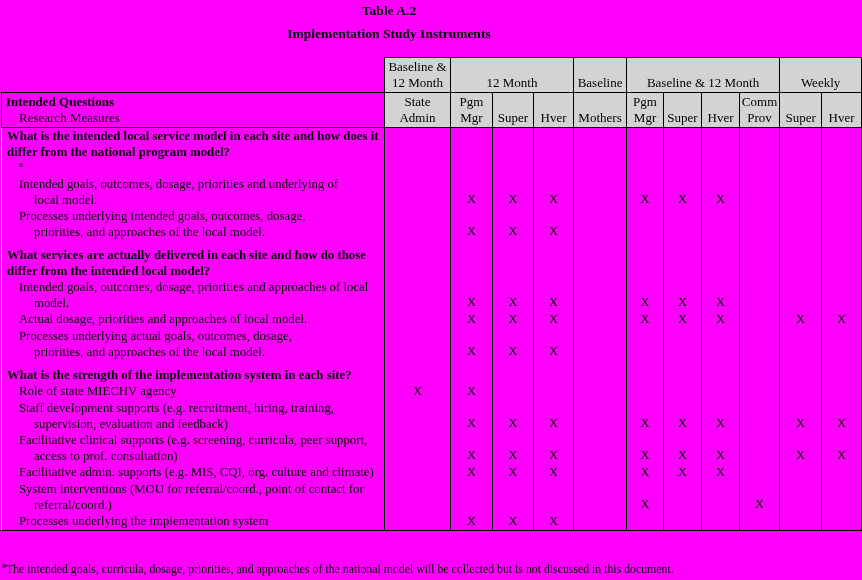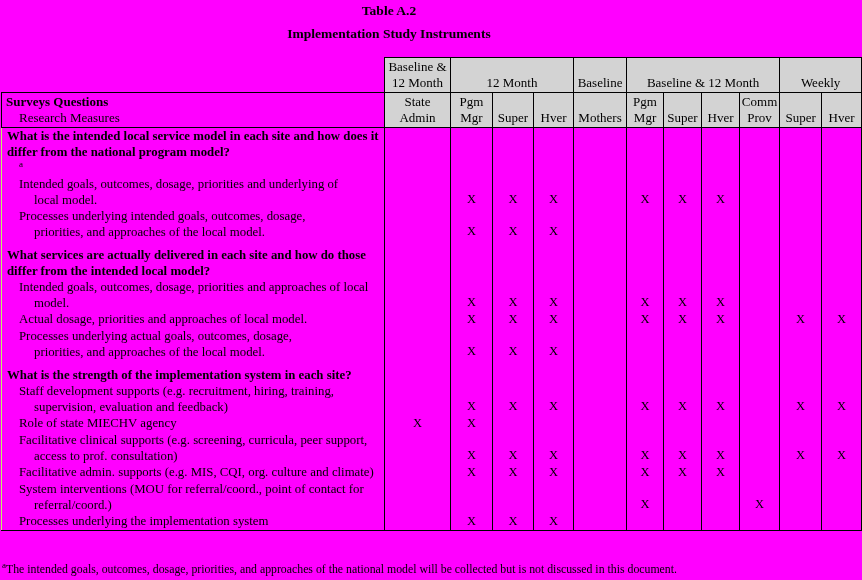--- a/index.html
+++ b/index.html
@@ -82,21 +82,21 @@
       <td class="ghost"></td>
     <td class="wave" colspan="1">Baseline &amp;
 12 Month</td>
         <td class="wave" colspan="3">12 Month</td>
         <td class="wave" colspan="1">Baseline</td>
         <td class="wave" colspan="4">Baseline &amp; 12 Month</td>
         <td class="wave" colspan="2">Weekly</td>
       </tr>
     <tr id="respondent-row">
       <td class="rqcell">
-        <div class="rq1">Surveys Questions</div>
+        <div class="rq1">Intended Questions</div>
         <div class="rq2">Research Measures</div>
       </td>
     <td class="resp">State
 Admin</td>
         <td class="resp">Pgm
 Mgr</td>
         <td class="resp">Super</td>
         <td class="resp">Hver</td>
         <td class="resp">Mothers</td>
         <td class="resp">Pgm
@@ -255,53 +255,53 @@
         <td class="xc"></td>
         <td class="xc"></td>
         <td class="xc"></td>
         <td class="xc"></td>
         <td class="xc"></td>
         <td class="xc"></td>
         <td class="xc"></td>
       </tr>
       <tr class="measure">
         <td class="qm">
+          <span class="mtext">Role of state MIECHV agency</span>
+        </td>
+        <td class="xc">X</td>
+        <td class="xc">X</td>
+        <td class="xc"></td>
+        <td class="xc"></td>
+        <td class="xc"></td>
+        <td class="xc"></td>
+        <td class="xc"></td>
+        <td class="xc"></td>
+        <td class="xc"></td>
+        <td class="xc"></td>
+        <td class="xc"></td>
+      </tr>
+      <tr class="measure">
+        <td class="qm">
           <span class="mtext">Staff development supports (e.g. recruitment, hiring, training,
 supervision, evaluation and feedback)</span>
         </td>
         <td class="xc"></td>
         <td class="xc">X</td>
         <td class="xc">X</td>
         <td class="xc">X</td>
         <td class="xc"></td>
         <td class="xc">X</td>
         <td class="xc">X</td>
         <td class="xc">X</td>
         <td class="xc"></td>
         <td class="xc">X</td>
         <td class="xc">X</td>
       </tr>
       <tr class="measure">
         <td class="qm">
-          <span class="mtext">Role of state MIECHV agency</span>
-        </td>
-        <td class="xc">X</td>
-        <td class="xc">X</td>
-        <td class="xc"></td>
-        <td class="xc"></td>
-        <td class="xc"></td>
-        <td class="xc"></td>
-        <td class="xc"></td>
-        <td class="xc"></td>
-        <td class="xc"></td>
-        <td class="xc"></td>
-        <td class="xc"></td>
-      </tr>
-      <tr class="measure">
-        <td class="qm">
           <span class="mtext">Facilitative clinical supports (e.g. screening, curricula, peer support,
 access to prof. consultation)</span>
         </td>
         <td class="xc"></td>
         <td class="xc">X</td>
         <td class="xc">X</td>
         <td class="xc">X</td>
         <td class="xc"></td>
         <td class="xc">X</td>
         <td class="xc">X</td>
@@ -355,13 +355,13 @@
         <td class="xc"></td>
         <td class="xc"></td>
         <td class="xc"></td>
         <td class="xc"></td>
         <td class="xc"></td>
         <td class="xc"></td>
       </tr>
     </tbody>
 </table>
 
-<div id="footnote"><sup>a</sup><span>The intended goals, outcomes, dosage, priorities, and approaches of the national model will be collected but is not discussed in this document.</span></div>
+<div id="footnote"><sup>a</sup><span>The intended goals, curricula, dosage, priorities, and approaches of the national model will be collected but is not discussed in this document.</span></div>
 
 </body></html>

